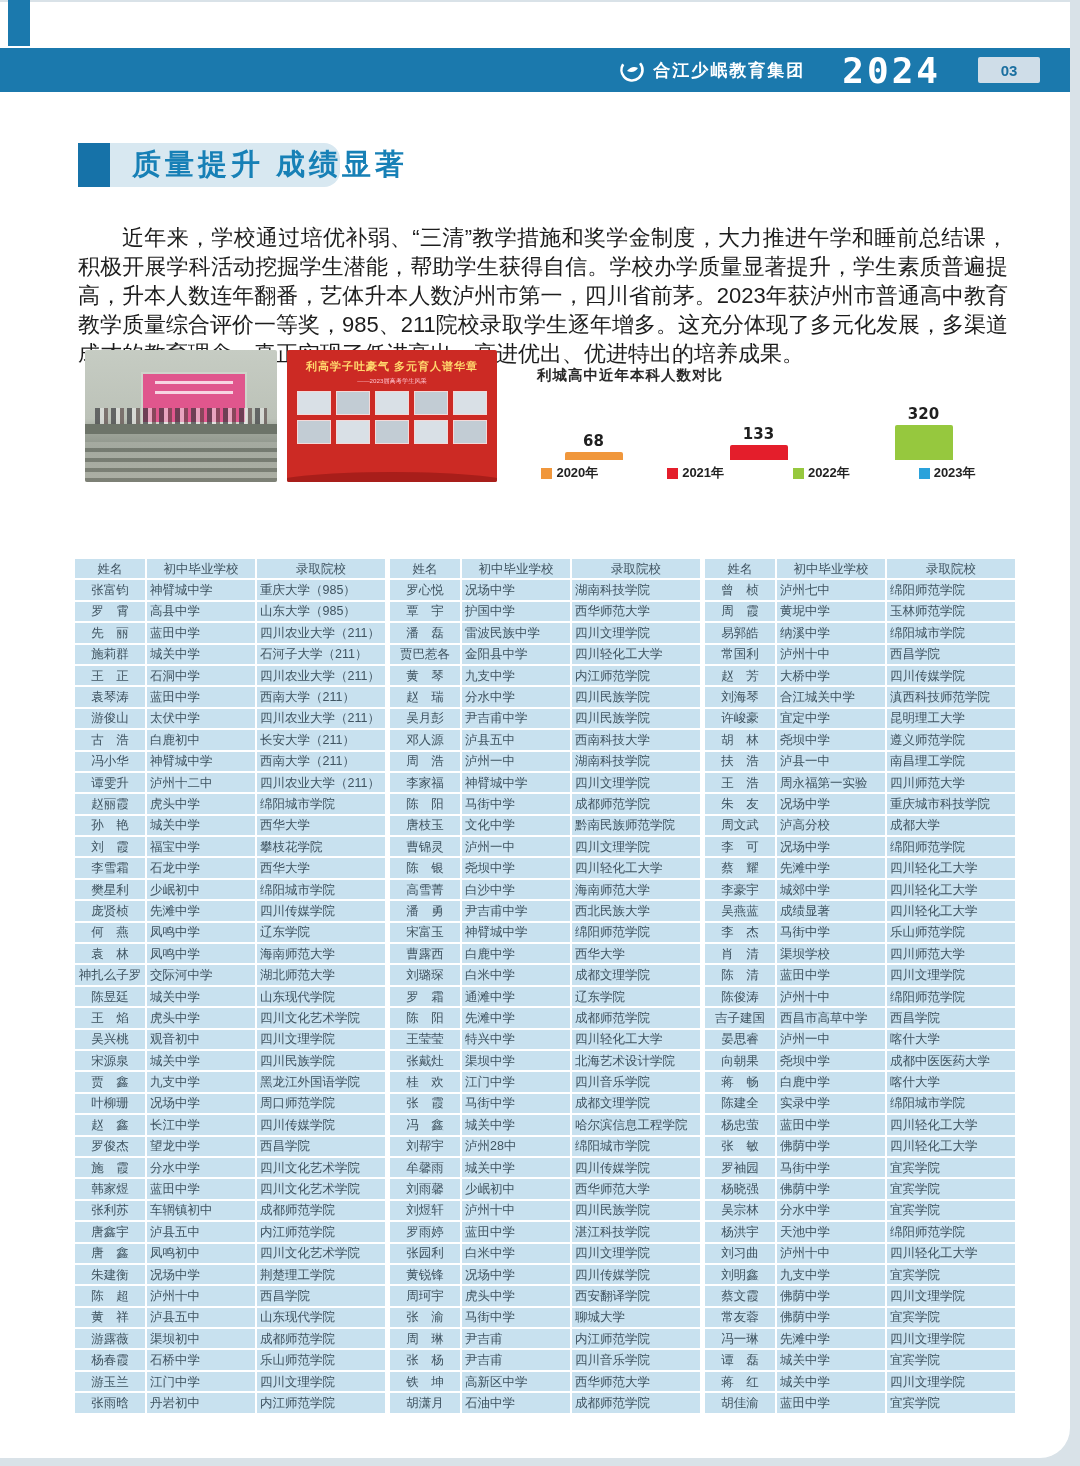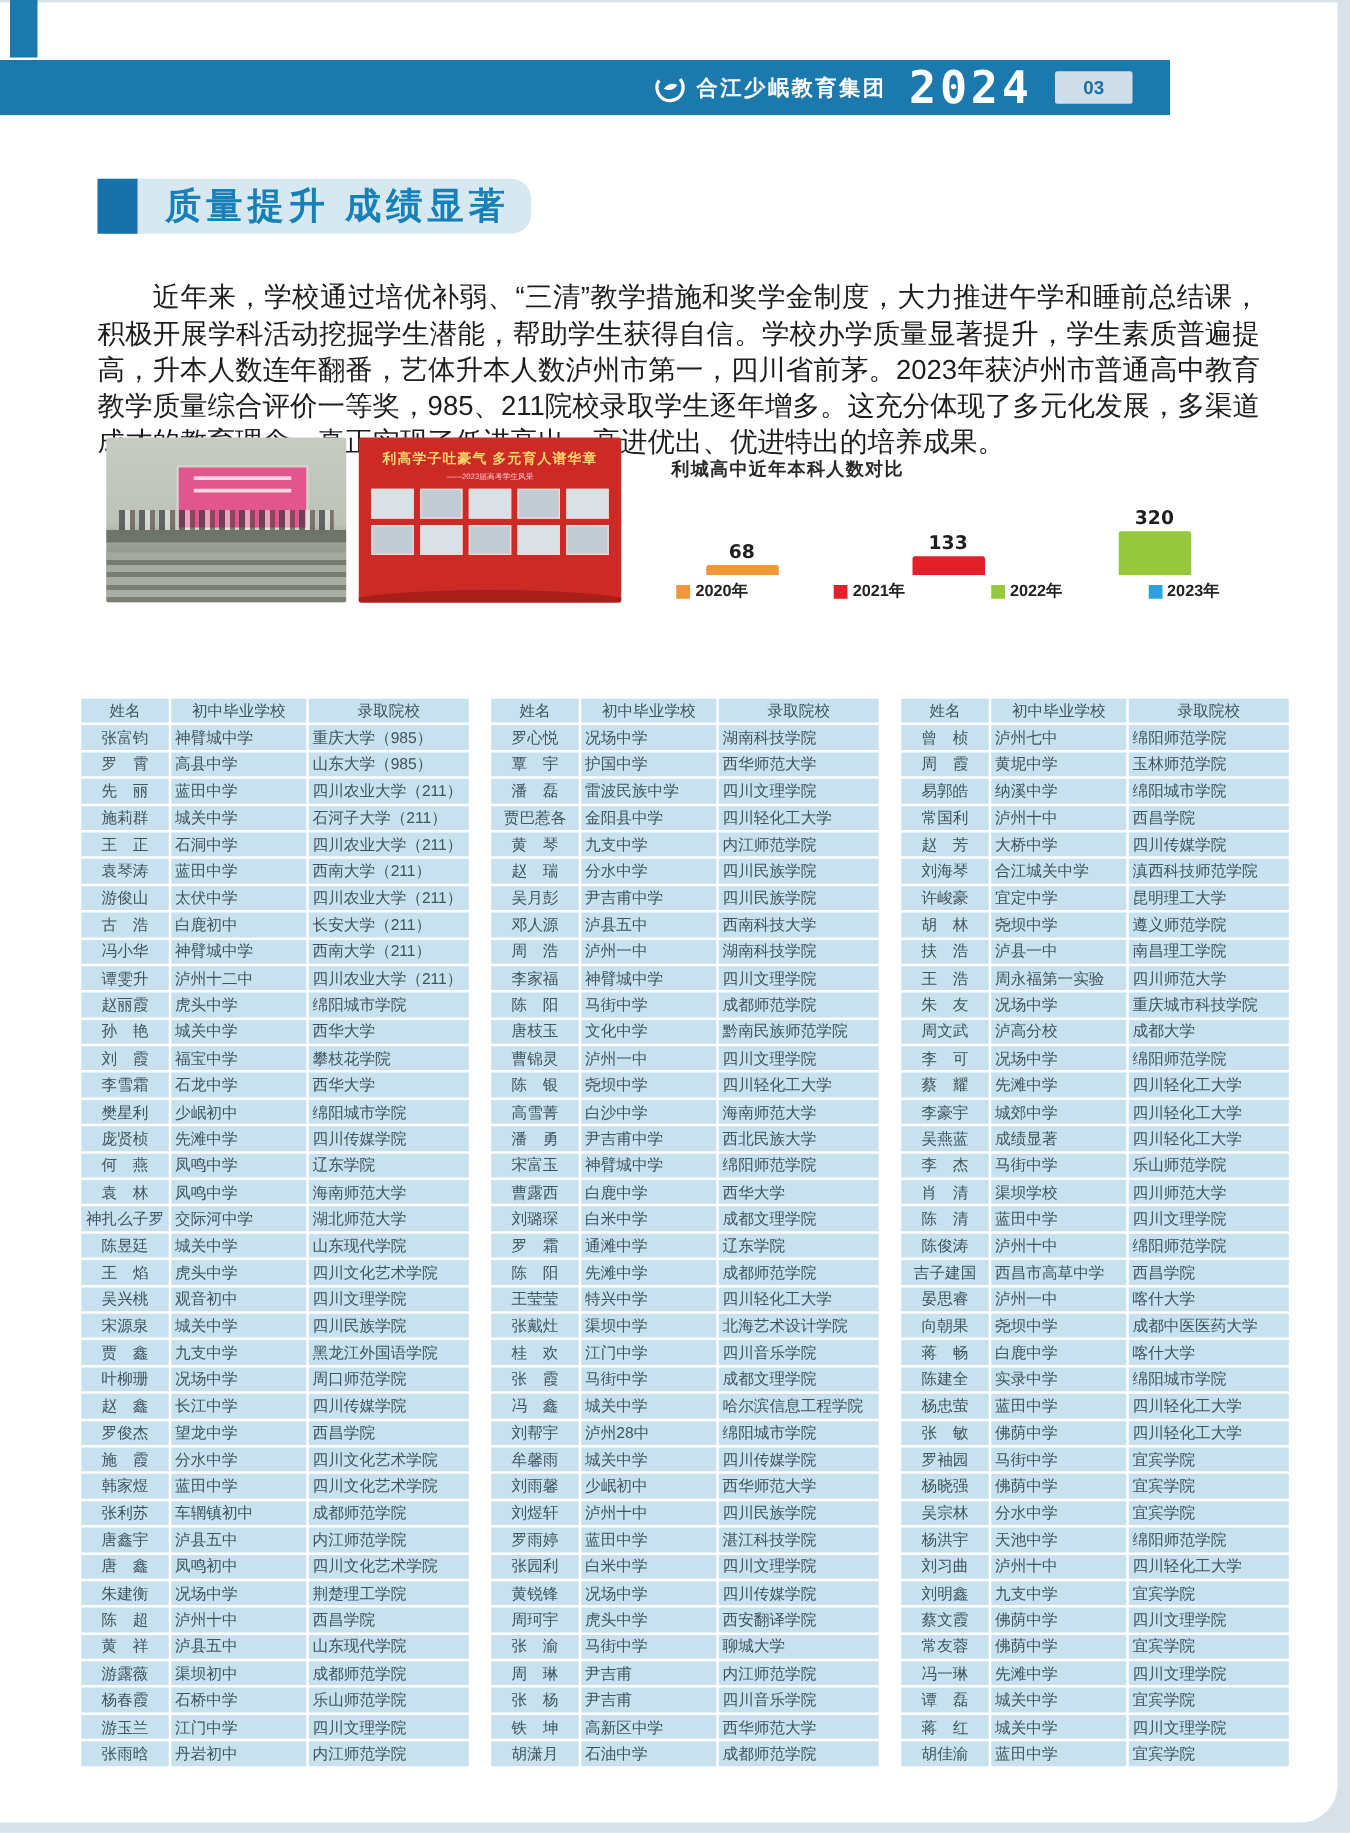--- a/index.html
+++ b/index.html
@@ -2,30 +2,30 @@
 <html><head>
 <meta charset="utf-8">
 <style>
   html,body{margin:0;padding:0;background:#d9e2e8;}
   .page{position:relative;width:1080px;height:1466px;background:#d9e2e8;overflow:hidden;
         font-family:"Liberation Sans","DejaVu Sans",sans-serif;}
   .paper{position:absolute;left:0;top:2px;width:1070px;height:1456px;background:#ffffff;
          border-radius:0 0 30px 0;}
   
   .corner-tab{position:absolute;top:0;left:8px;width:22px;height:46px;background:#1b79ad;}
-  .header-band{position:absolute;top:48px;left:0;width:936px;height:44px;background:#1b79ad;
-               display:flex;align-items:center;justify-content:flex-end;gap:18px;padding-right:30px;box-sizing:border-box;}
+  .header-band{position:absolute;top:48px;left:0;width:1070px;height:44px;background:#1b79ad;
+               display:flex;align-items:center;justify-content:flex-end;gap:37px;padding-right:30px;box-sizing:border-box;}
   .brand{display:flex;align-items:center;gap:8px;color:#fff;}
   .brand-logo{width:26px;height:26px;}
   .brand-name{font-size:17px;font-weight:bold;letter-spacing:2px;}
   .year{color:#fff;font-size:36px;font-weight:bold;letter-spacing:3px;font-family:"DejaVu Sans Mono","Liberation Mono",monospace;}
   .page-num{width:62px;height:26px;background:#cfdde8;color:#1b6fa0;font-weight:bold;font-size:15px;
             display:flex;align-items:center;justify-content:center;border-radius:2px;}
   
-  .section-banner{position:absolute;top:143px;left:78px;height:44px;width:347px;background:#d8e8f1;
+  .section-banner{position:absolute;top:143px;left:78px;height:44px;width:262px;background:#d8e8f1;
                   border-radius:4px 16px 16px 4px;display:flex;align-items:center;}
   .banner-square{width:32px;height:44px;background:#1672a8;flex:none;}
   .section-title{color:#1780b6;font-size:29px;font-weight:bold;letter-spacing:4px;margin-left:22px;white-space:nowrap;}
   
   .intro{position:absolute;top:201px;left:78px;width:930px;font-size:22px;line-height:29px;color:#1d1d1d;
          text-align:justify;text-indent:2em;}
   
   .media-row{position:absolute;top:350px;left:85px;width:925px;height:132px;display:flex;gap:10px;}
   .photo{position:relative;overflow:hidden;border-radius:2px;flex:none;}
   .photo1{width:192px;background:linear-gradient(180deg,#c6ccc3 0%,#bcc2b8 52%,#9fa59a 62%,#8d948a 74%,#b9b3a6 100%);}
@@ -60,21 +60,21 @@
   .chart-bars{position:absolute;left:4px;right:4px;bottom:22px;height:108px;display:flex;align-items:flex-end;}
   .bar-slot{flex:1;display:flex;flex-direction:column;align-items:center;justify-content:flex-end;}
   .bar-value{font-size:15px;font-weight:bold;color:#1f1f1f;margin-bottom:2px;font-family:"DejaVu Sans",sans-serif;}
   .bar{width:58px;border-radius:2px 2px 0 0;}
   .chart-legend{position:absolute;left:0;right:0;bottom:0;display:flex;justify-content:space-around;}
   .legend-item{display:flex;align-items:center;gap:4px;font-size:13px;font-weight:bold;color:#222;}
   .legend-swatch{width:11px;height:11px;display:inline-block;}
   
   .table-title{position:absolute;top:508px;left:0;width:1070px;text-align:center;
                font-size:30px;font-weight:bold;color:#1878b4;letter-spacing:2px;}
-  .table-area{position:absolute;top:557px;left:63px;width:930px;display:flex;gap:14px;}
+  .table-area{position:absolute;top:557px;left:73px;width:930px;display:flex;gap:1px;}
   table.grp{border-collapse:separate;border-spacing:2px;table-layout:fixed;width:304px;flex:none;}
   table.grp td{background:#c8e1ef;color:#3f5360;font-size:12.5px;height:19.4px;line-height:14px;
                padding:0 3px;white-space:nowrap;overflow:hidden;vertical-align:middle;}
   td.c0{width:64px;text-align:center;}
   td.c1{width:102px;text-align:left;padding-left:13px;}
   td.c2{width:122px;text-align:left;padding-left:13px;}
   td.hd{text-align:center !important;padding-left:3px !important;}
 </style>
 </head>
 <body>

